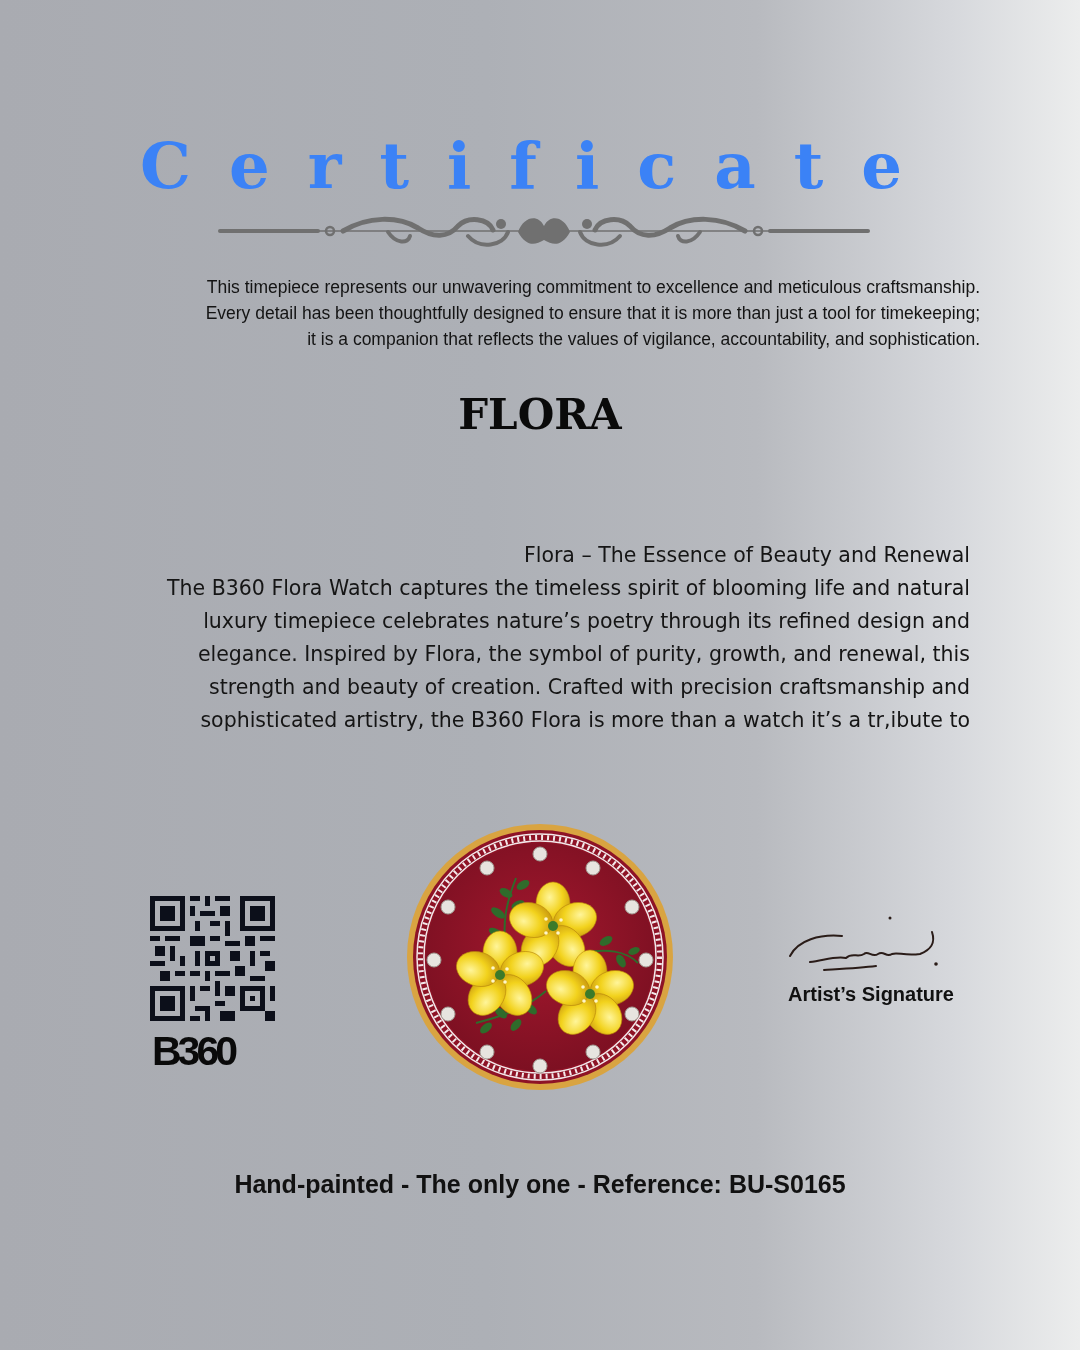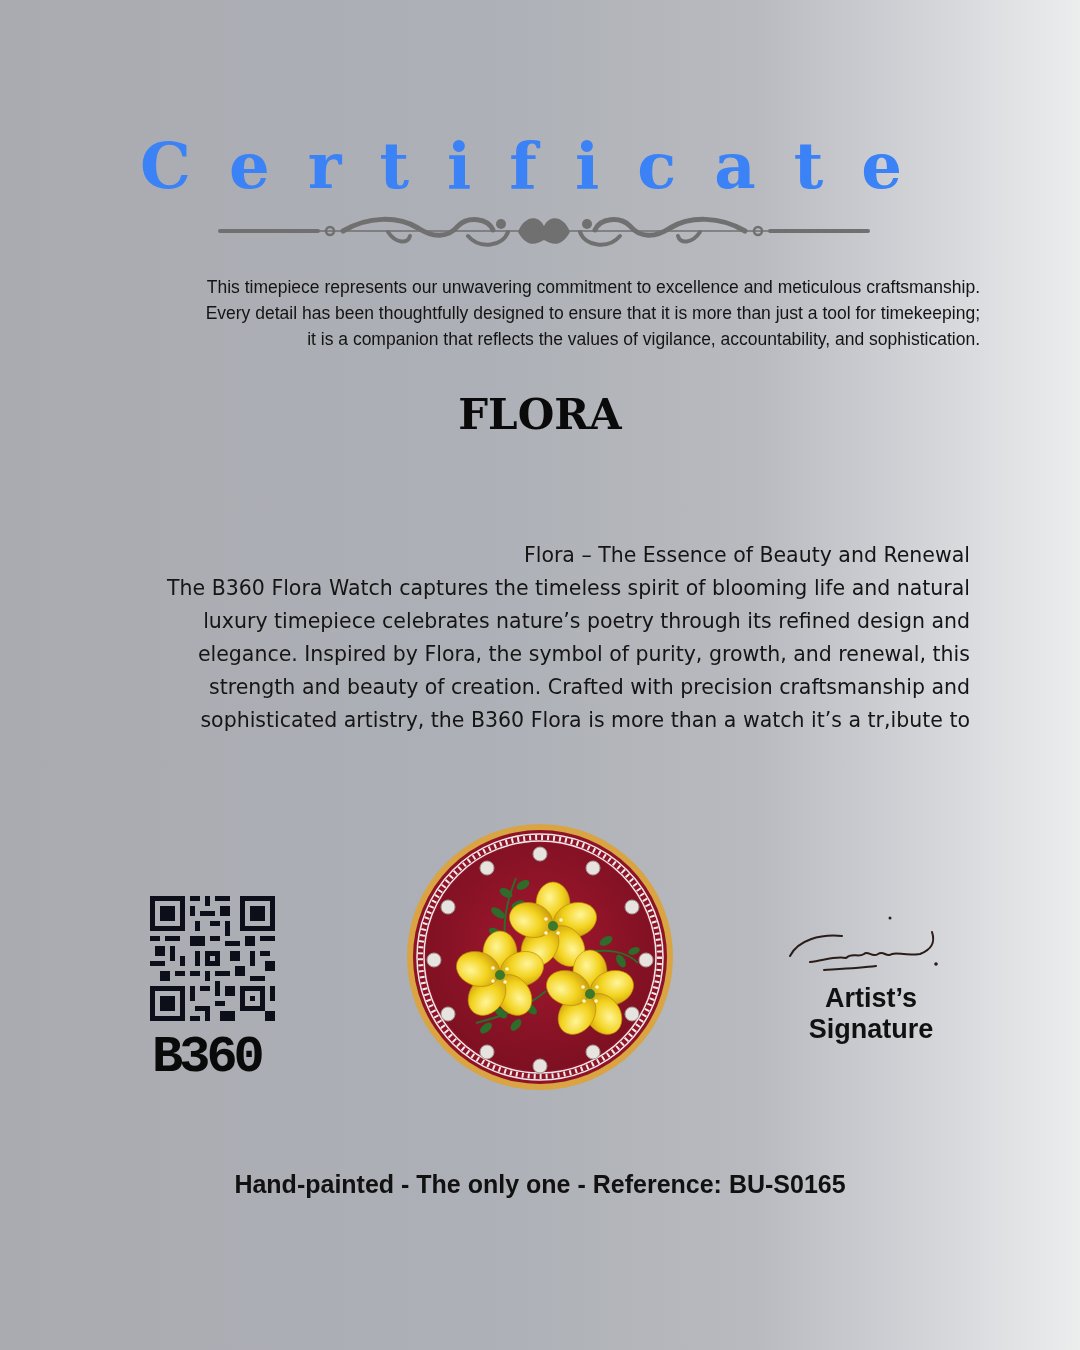--- a/index.html
+++ b/index.html
@@ -24,27 +24,27 @@
     position: absolute; top: 390px; left: 0; width: 1080px; text-align: center;
     font-family: "DejaVu Serif", serif; font-weight: bold; font-size: 42px; color: #0a0a0a;
   }
   .desc {
     position: absolute; top: 496px; left: 110px; width: 860px; text-align: right;
     font-family: "DejaVu Sans", sans-serif; font-size: 20.5px; line-height: 33px; color: #151515; margin-top: 43px;
   }
   .qr { position: absolute; top: 896px; left: 150px; width: 125px; height: 125px; }
   .logo {
     position: absolute; top: 1028px; left: 152px; width: 125px;
-    font-family: Liberation Mono, monospace; font-weight: bold; font-size: 52px; letter-spacing: -4px; color: #0a0a0a;
+    font-family: Liberation Sans, sans-serif; font-weight: bold; font-size: 41px; letter-spacing: -4px; color: #0a0a0a;
   }
   .dial { position: absolute; top: 823px; left: 406px; width: 268px; height: 268px; }
   .signature { position: absolute; top: 912px; left: 780px; width: 180px; height: 70px; }
   .sig-label {
     position: absolute; top: 983px; left: 760px; width: 222px; text-align: center;
-    font-family: "Liberation Sans", sans-serif; font-weight: bold; font-size: 27px; color: #111;
+    font-family: "Liberation Sans", sans-serif; font-weight: bold; font-size: 20px; color: #111;
   }
   .footer {
     position: absolute; top: 1170px; left: 0; width: 1080px; text-align: center;
     font-family: "Liberation Sans", sans-serif; font-weight: bold; font-size: 25px; color: #111;
   }
 </style>
 </head>
 <body>
 
 <div class="page">

